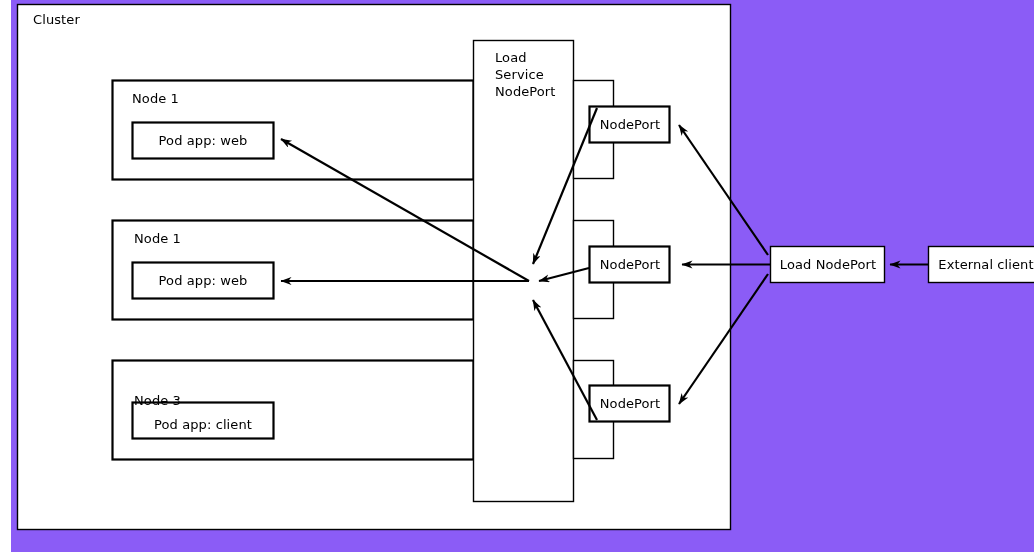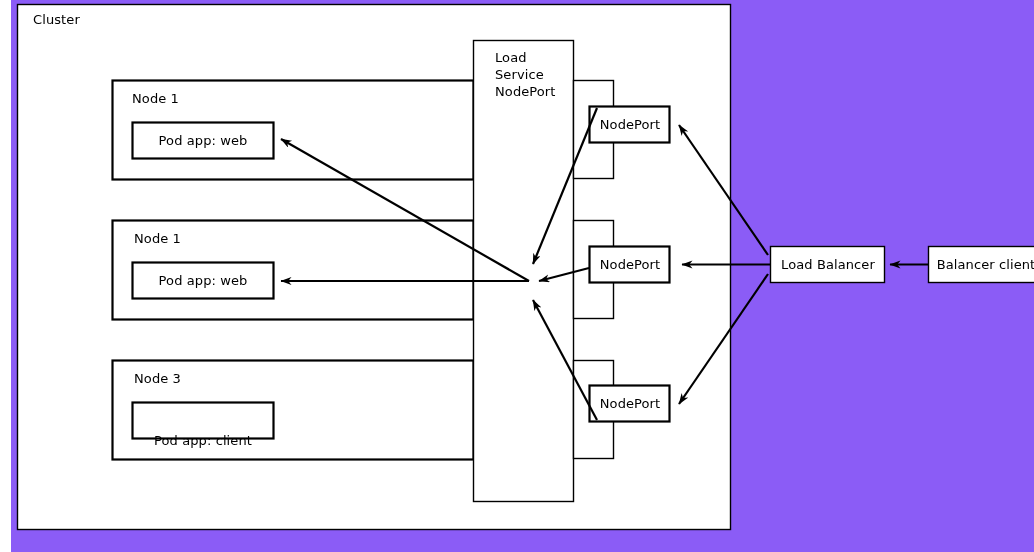--- a/index.html
+++ b/index.html
@@ -108,28 +108,28 @@
   </svg>
 
   <div class="lbl" style="left:22px; top:11px;">Cluster</div>
 
   <div class="lbl" style="left:121px; top:90px;">Node 1</div>
   <div class="lbl lbl-center" style="left:192px; top:132px;">Pod app: web</div>
 
   <div class="lbl" style="left:123px; top:230px;">Node 1</div>
   <div class="lbl lbl-center" style="left:192px; top:272px;">Pod app: web</div>
 
-  <div class="lbl" style="left:123px; top:370px;">Node 3</div>
-  <div class="lbl lbl-center" style="left:192px; top:432px;">Pod app: client</div>
+  <div class="lbl" style="left:123px; top:392px;">Node 3</div>
+  <div class="lbl lbl-center" style="left:192px; top:416px;">Pod app: client</div>
 
   <div class="lbl" style="left:484px; top:49px;">Load</div>
   <div class="lbl" style="left:484px; top:66px;">Service</div>
   <div class="lbl" style="left:484px; top:83px;">NodePort</div>
 
   <div class="lbl lbl-center" style="left:619px; top:116px;">NodePort</div>
   <div class="lbl lbl-center" style="left:619px; top:256px;">NodePort</div>
   <div class="lbl lbl-center" style="left:619px; top:395px;">NodePort</div>
 
-  <div class="lbl lbl-center" style="left:817px; top:256px;">Load Balancer</div>
+  <div class="lbl lbl-center" style="left:817px; top:256px;">Load NodePort</div>
 
-  <div class="lbl lbl-center" style="left:975px; top:256px;">Balancer client</div>
+  <div class="lbl lbl-center" style="left:975px; top:256px;">External client</div>
 
 </div>
 
 </body></html>

